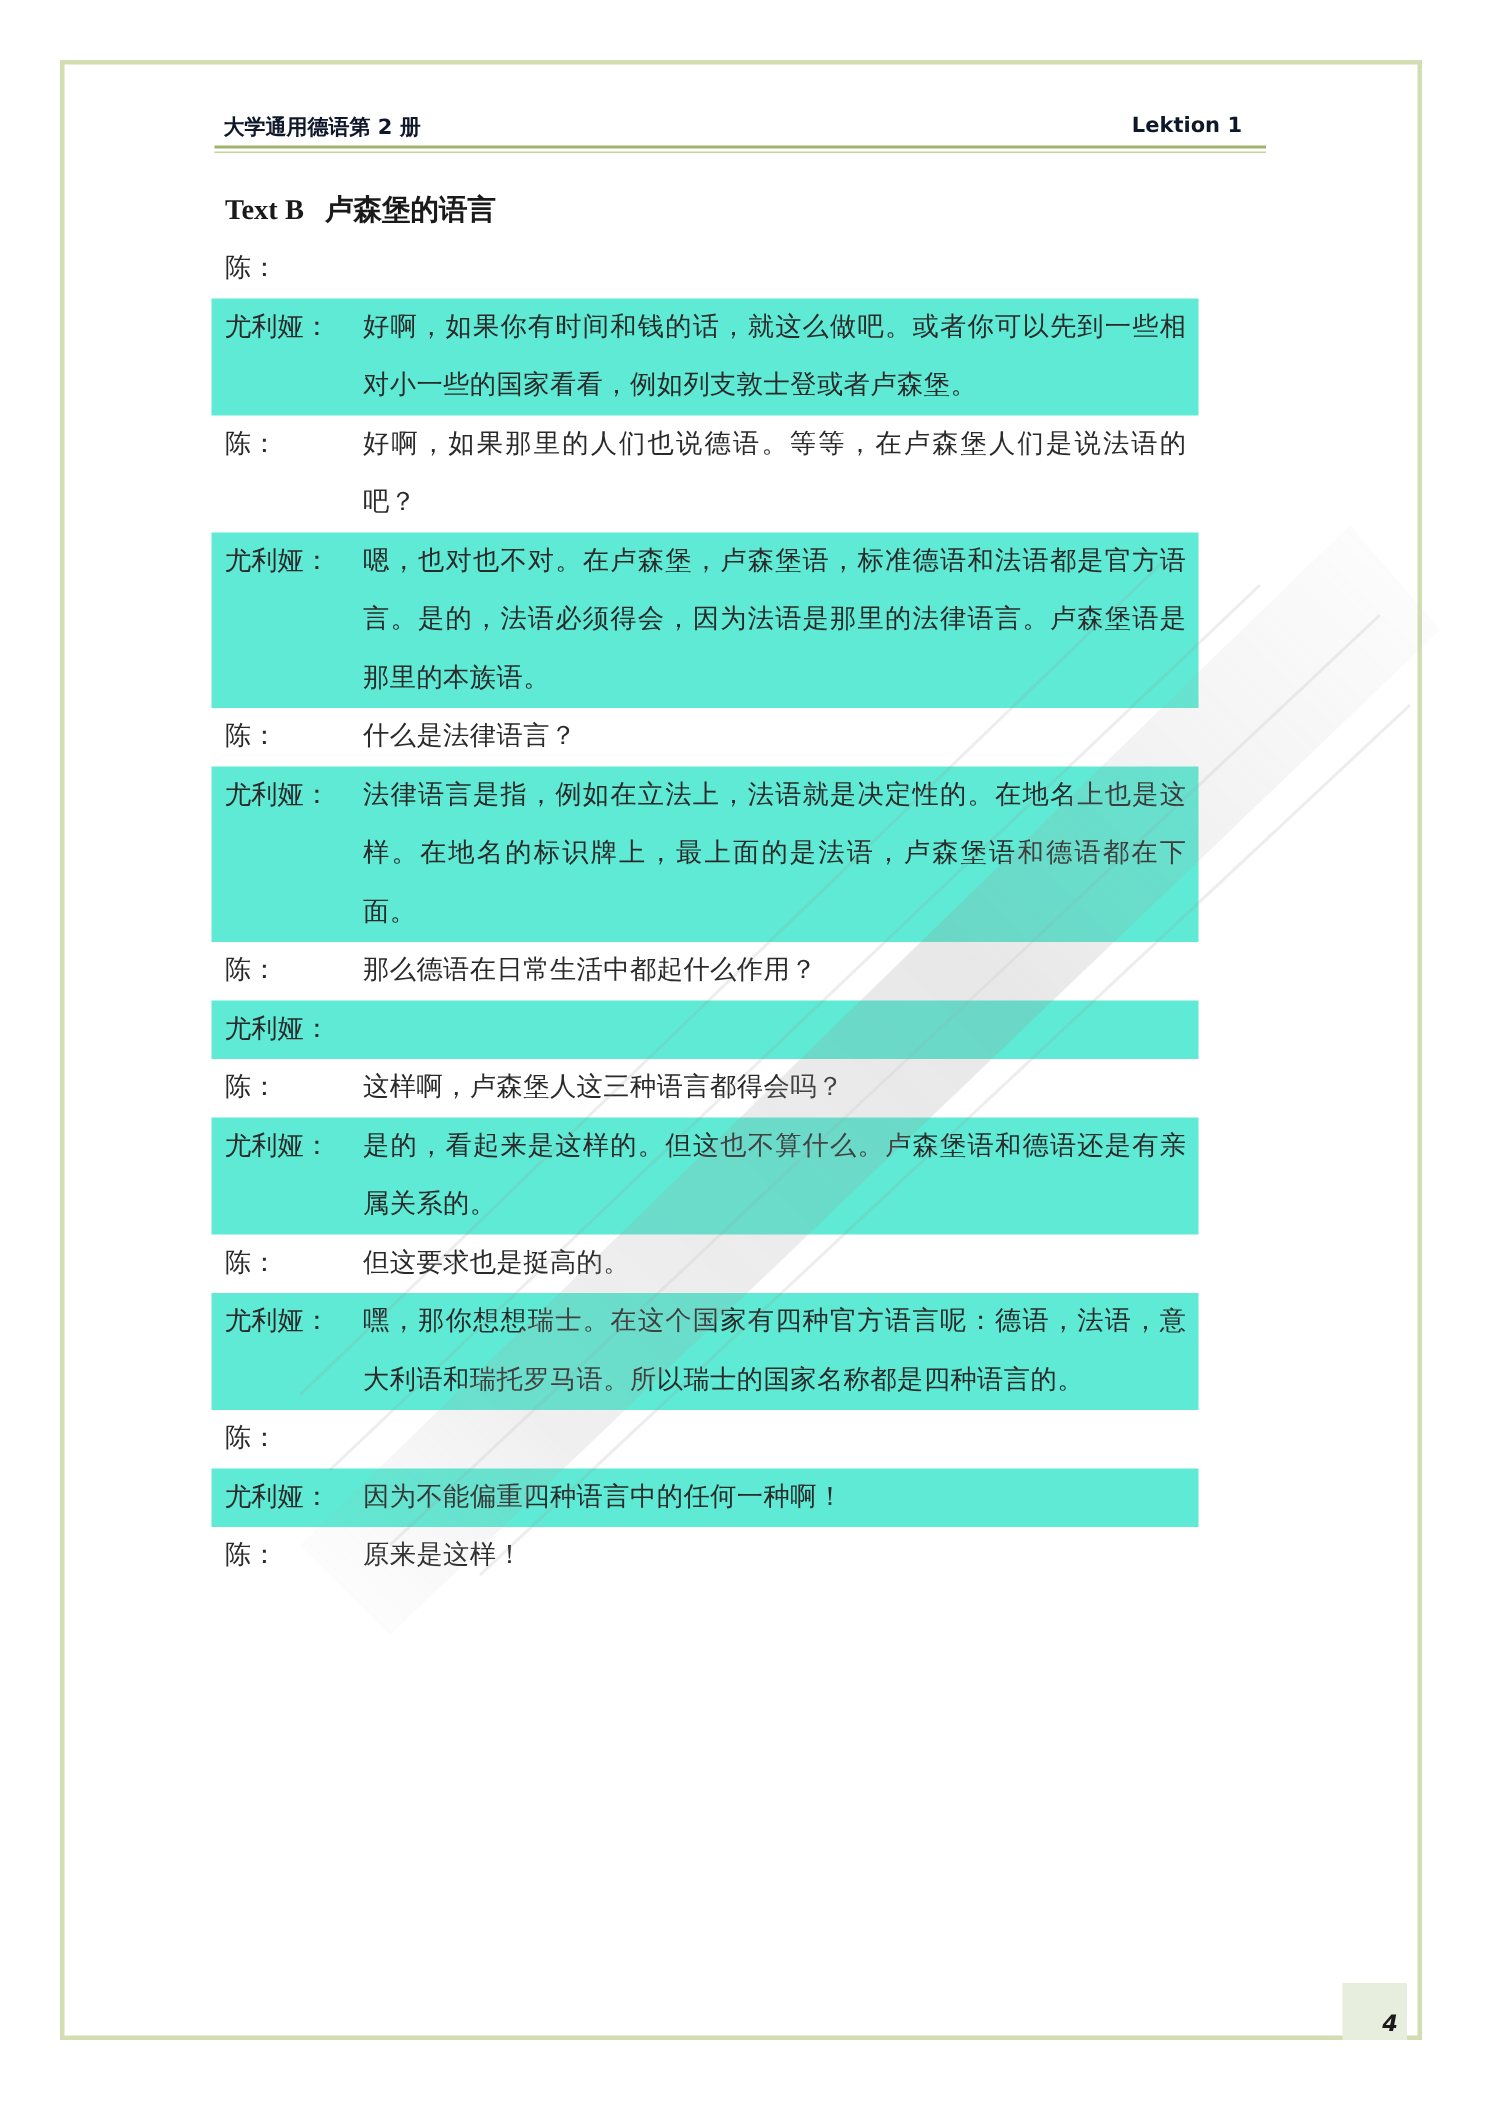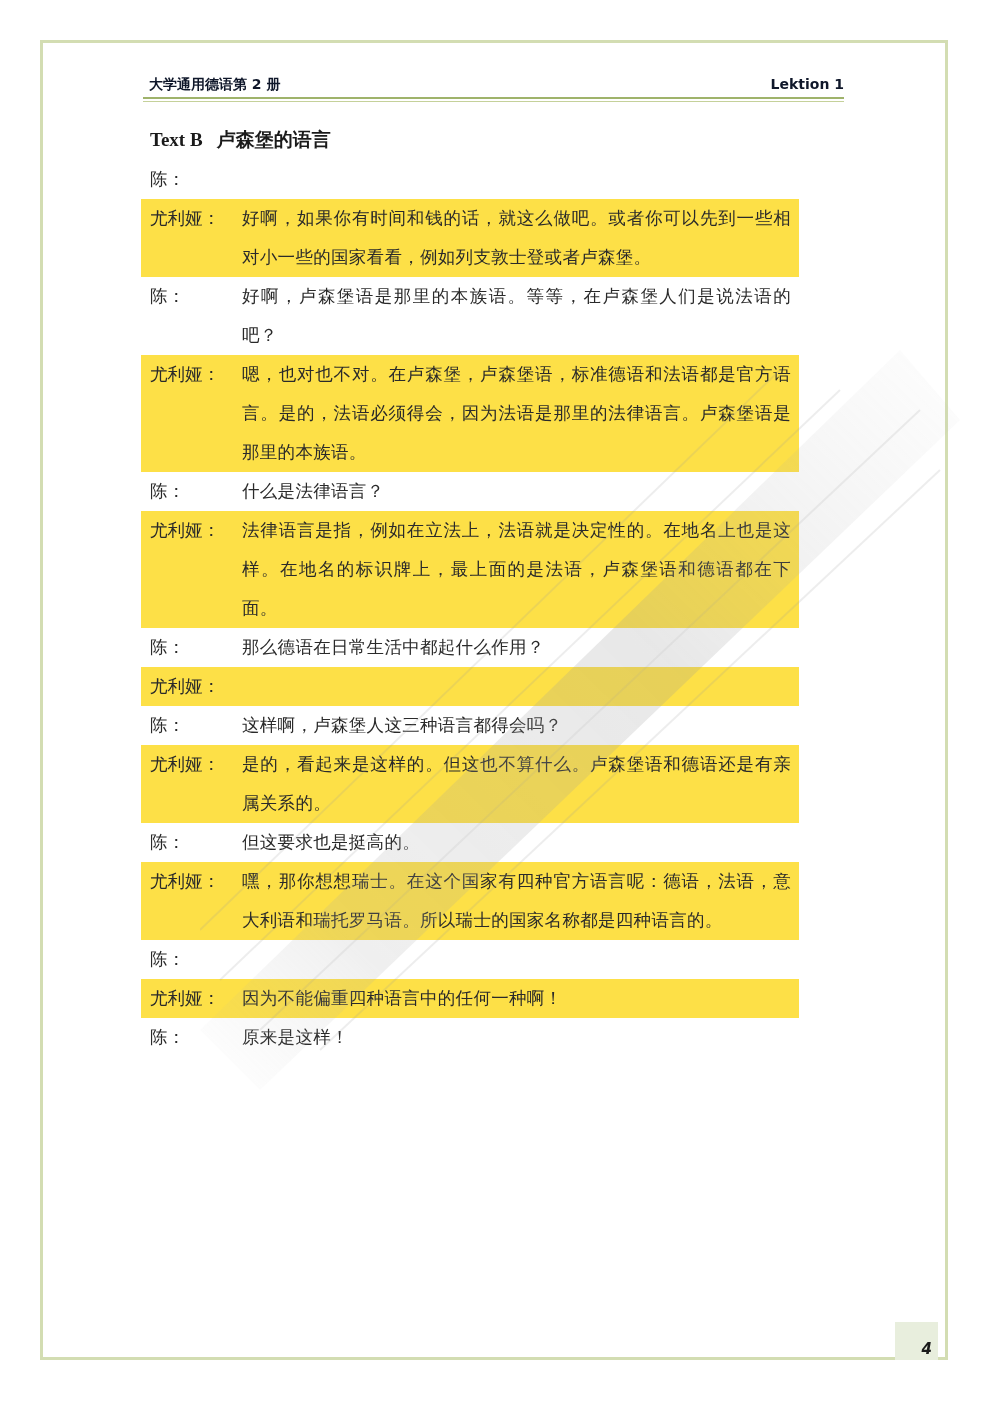--- a/index.html
+++ b/index.html
@@ -29,21 +29,21 @@
       left: 149px;
       top: 74px;
       width: 695px;
       height: 22px;
       font-family: "DejaVu Sans", "Liberation Sans", sans-serif;
       font-weight: bold;
       font-size: 14px;
       color: #0f172a;
     }
     .running-header .left { position: absolute; left: 0; top: 2px; }
-    .running-header .right { position: absolute; right: 0; top: 2px; padding-left: 48px; }
+    .running-header .right { position: absolute; right: 16px; top: 2px; padding-left: 48px; }
     .header-rule {
       position: absolute;
       left: 143px;
       top: 97px;
       width: 701px;
       height: 2px;
       background: #9fb36b;
     }
     .header-rule-thin {
       position: absolute;
@@ -71,21 +71,21 @@
       top: 160px;
       width: 658px;
     }
     .turn {
       position: relative;
       display: flex;
       box-sizing: border-box;
       padding: 0;
     }
     .turn.shaded {
-      background: #fde047;
+      background: #5eead4;
     }
     .speaker {
       width: 101px;
       flex: 0 0 101px;
       padding-left: 9px;
       box-sizing: border-box;
       font-size: 17.5px;
       line-height: 39px;
       color: #2a2a2a;
       font-family: "DejaVu Serif", "Liberation Serif", serif;
@@ -149,21 +149,21 @@
 <div class="dialogue">
   <div class="turn">
     <div class="speaker">陈：</div>
   </div>
   <div class="turn shaded">
     <div class="speaker">尤利娅：</div>
     <div class="speech">好啊，如果你有时间和钱的话，就这么做吧。或者你可以先到一些相对小一些的国家看看，例如列支敦士登或者卢森堡。</div>
   </div>
   <div class="turn">
     <div class="speaker">陈：</div>
-    <div class="speech">好啊，卢森堡语是那里的本族语。等等，在卢森堡人们是说法语的吧？</div>
+    <div class="speech">好啊，如果那里的人们也说德语。等等，在卢森堡人们是说法语的吧？</div>
   </div>
   <div class="turn shaded">
     <div class="speaker">尤利娅：</div>
     <div class="speech">嗯，也对也不对。在卢森堡，卢森堡语，标准德语和法语都是官方语言。是的，法语必须得会，因为法语是那里的法律语言。卢森堡语是那里的本族语。</div>
   </div>
   <div class="turn">
     <div class="speaker">陈：</div>
     <div class="speech">什么是法律语言？</div>
   </div>
   <div class="turn shaded">

